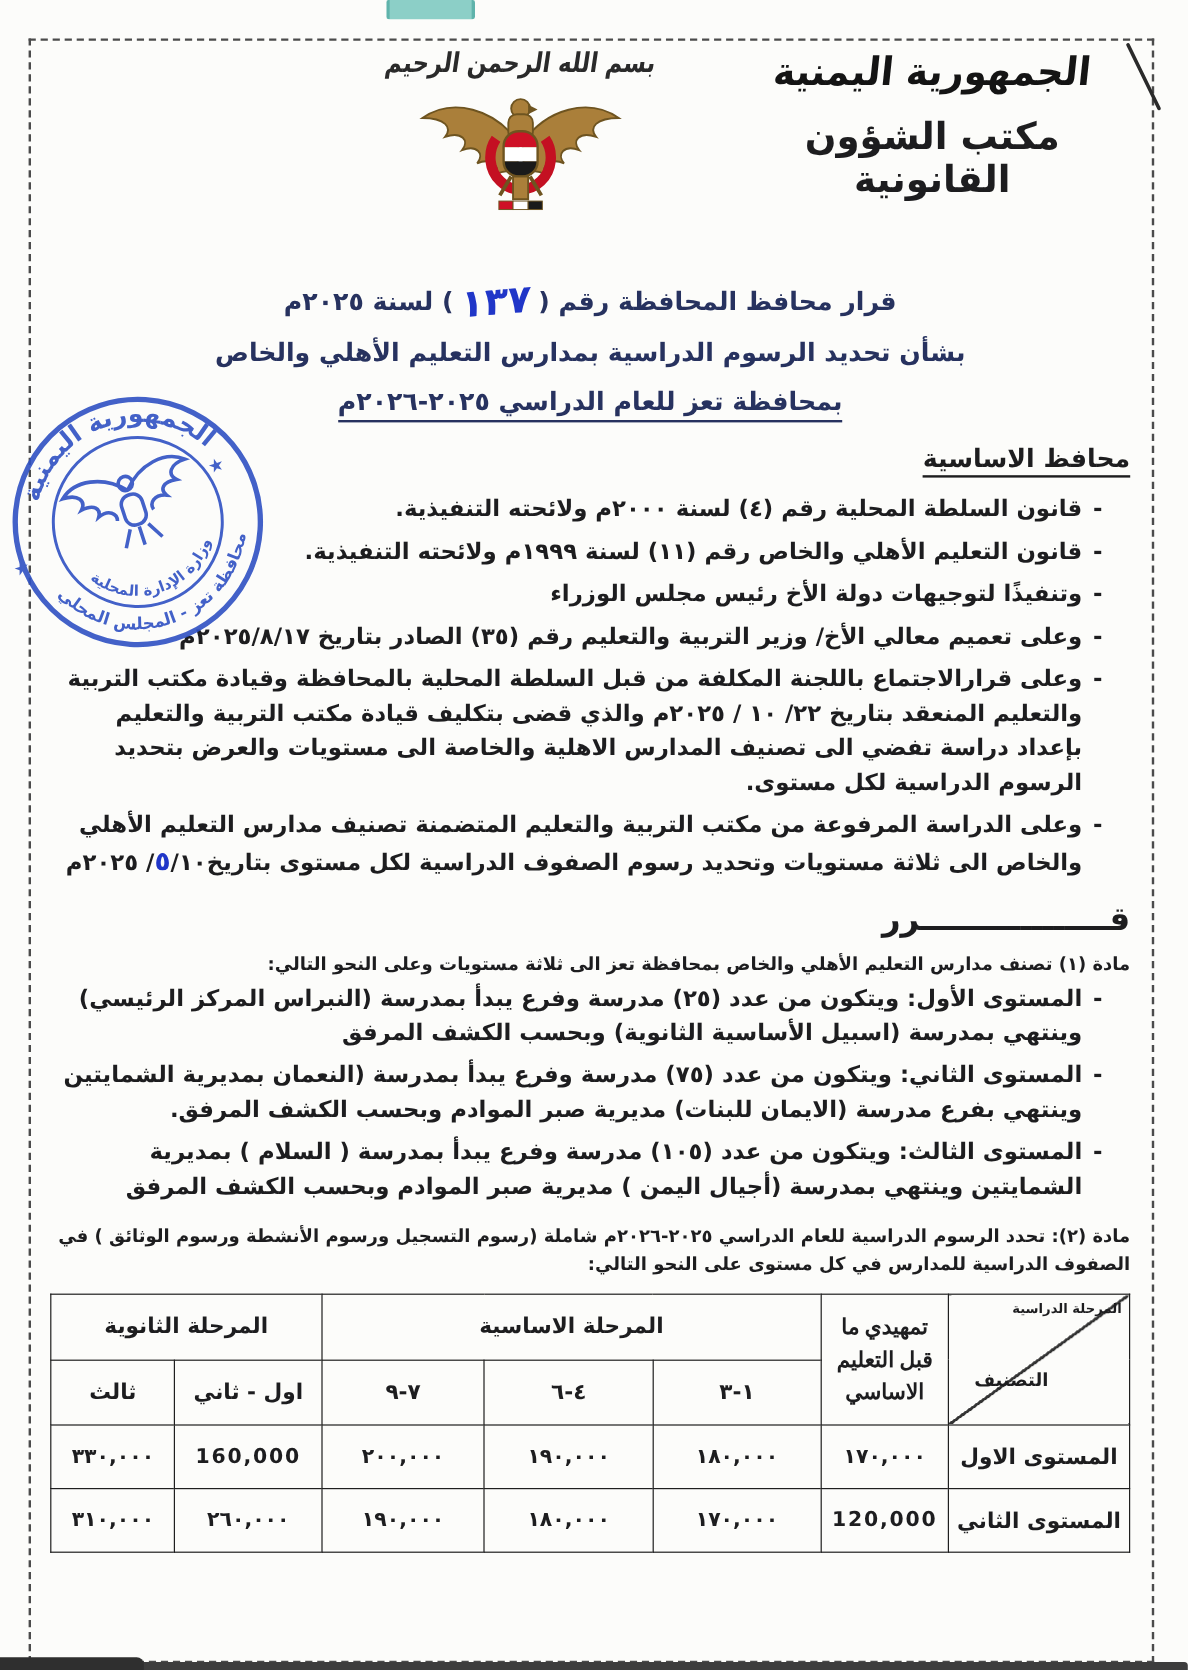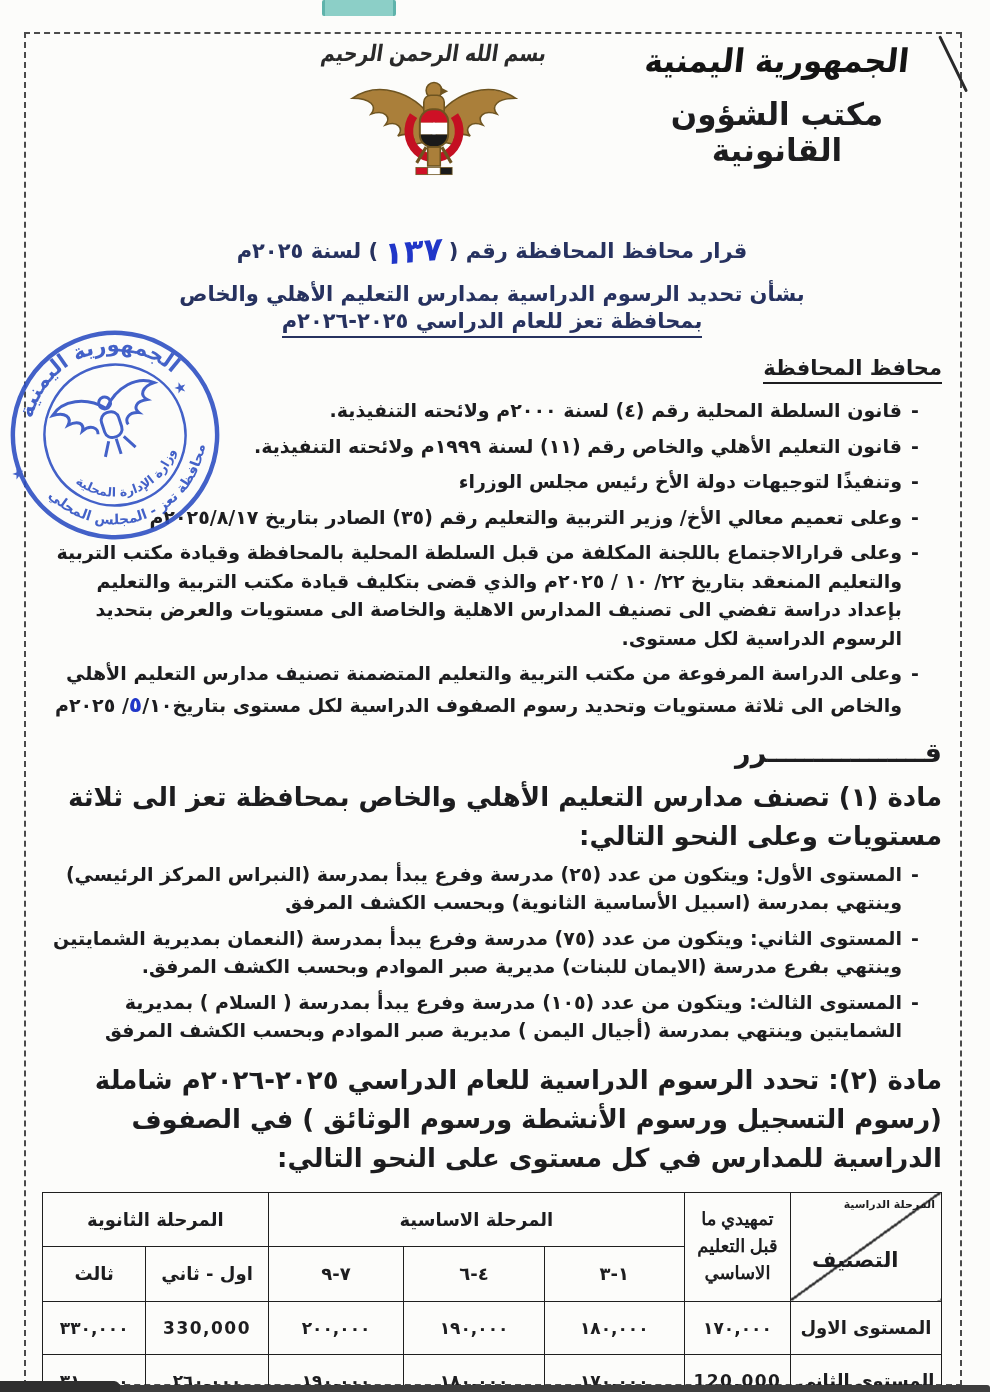--- a/index.html
+++ b/index.html
@@ -50,57 +50,57 @@
   
   .title-block{margin-top:40px; text-align:center; color:#27325f;}
   .t-line1{font-size:21px; font-weight:800;}
   .decree-no{
     display:inline-block; font-size:32px; font-weight:900; color:#2036c8;
     transform:rotate(-5deg) skewX(-8deg); margin:0 6px; vertical-align:-4px;
     letter-spacing:2px;
   }
   .t-line2{font-size:21px; font-weight:800; margin-top:12px;}
   .t-line3{
-    display:inline-block; font-size:21px; font-weight:800; margin-top:3px;
+    display:inline-block; font-size:21px; font-weight:800; margin-top:17px;
     border-bottom:2.5px solid #27325f; padding-bottom:3px;
   }
   
   .salutation{margin-top:18px;}
   .salutation span, .preamble-h span{
     display:inline-block; font-size:21px; font-weight:800;
     border-bottom:2.5px solid #1d1d1f; padding-bottom:2px;
   }
   .preamble-h{margin-top:22px;}
   
   .blist{margin-top:12px;}
   .b-item{display:flex; margin:0 14px 7px 0; font-size:19px; font-weight:700; line-height:1.5;}
   .b-item .dash{width:26px; flex:none; text-align:center; font-weight:900;}
   .b-item .b-text{flex:1;}
   .hand{color:#2036c8; font-weight:900; font-size:22px;}
   
   .qarar{text-align:right; font-size:27px; font-weight:900; margin:16px 0 10px;}
-  .article{font-size:26px; font-weight:700; line-height:1.5; margin-top:8px;}
+  .article{font-size:15px; font-weight:700; line-height:1.5; margin-top:8px;}
   .article.mt{margin-top:16px;}
   
   table.fees{
     width:100%; border-collapse:collapse; margin-top:14px;
     font-weight:800; table-layout:fixed;
   }
   table.fees th, table.fees td{
     border:1.8px solid #1f1f1f; text-align:center; vertical-align:middle;
     padding:4px 4px; font-size:18px;
   }
   table.fees td.num{font-size:17px; letter-spacing:1.5px; height:44px;}
   table.fees td.rowlabel{font-size:18px;}
   th.corner{position:relative; padding:0; height:100px;
     background:
       linear-gradient(to left top, transparent calc(50% - 1.2px), #333 calc(50% - 1.2px), #333 calc(50% + 1.2px), transparent calc(50% + 1.2px));
   }
   th.corner .c-top{position:absolute; top:5px; right:6px; font-size:11px;}
-  th.corner .c-bottom{position:absolute; bottom:26%; left:14%; font-size:21px;text-align:right;}
+  th.corner .c-bottom{position:absolute; bottom:26%; left:14%; font-size:15px;text-align:right;}
   th.pre{font-size:16.5px; line-height:1.5;font-family:Liberation Serif, serif;}
   
   .stamp{
     position:absolute; left:-4px; top:316px; width:238px; height:238px;
     transform:rotate(-18deg); opacity:.9; pointer-events:none;
   }
 </style>
 </head>
 <body>
 
@@ -145,21 +145,21 @@
     </div>
 
     <div class="title-block">
       <div class="t-line1">
         <span>قرار محافظ المحافظة رقم (</span><span class="decree-no">١٣٧</span><span>) لسنة ٢٠٢٥م</span>
       </div>
       <div class="t-line2">بشأن تحديد الرسوم الدراسية بمدارس التعليم الأهلي والخاص</div>
       <div><span class="t-line3">بمحافظة تعز للعام الدراسي ٢٠٢٥-٢٠٢٦م</span></div>
     </div>
 
-    <div class="salutation"><span>محافظ المحافظة</span></div>
+    <div class="salutation"><span>محافظ الاساسية</span></div>
 
     <div class="blist">
       <div class="b-item">
         <span class="dash">-</span>
         <span class="b-text">قانون السلطة المحلية رقم (٤) لسنة ٢٠٠٠م ولائحته التنفيذية.</span>
       </div>
       <div class="b-item">
         <span class="dash">-</span>
         <span class="b-text">قانون التعليم الأهلي والخاص رقم (١١) لسنة ١٩٩٩م ولائحته التنفيذية.</span>
       </div>
@@ -229,21 +229,21 @@
           <th>ثالث</th>
         </tr>
       </thead>
       <tbody>
         <tr>
           <td class="rowlabel">المستوى الاول</td>
           <td class="num">١٧٠,٠٠٠</td>
           <td class="num">١٨٠,٠٠٠</td>
           <td class="num">١٩٠,٠٠٠</td>
           <td class="num">٢٠٠,٠٠٠</td>
-          <td class="num">330,000</td>
+          <td class="num">160,000</td>
           <td class="num">٣٣٠,٠٠٠</td>
         </tr>
         <tr>
           <td class="rowlabel">المستوى الثاني</td>
           <td class="num">120,000</td>
           <td class="num">١٧٠,٠٠٠</td>
           <td class="num">١٨٠,٠٠٠</td>
           <td class="num">١٩٠,٠٠٠</td>
           <td class="num">٢٦٠,٠٠٠</td>
           <td class="num">٣١٠,٠٠٠</td>

